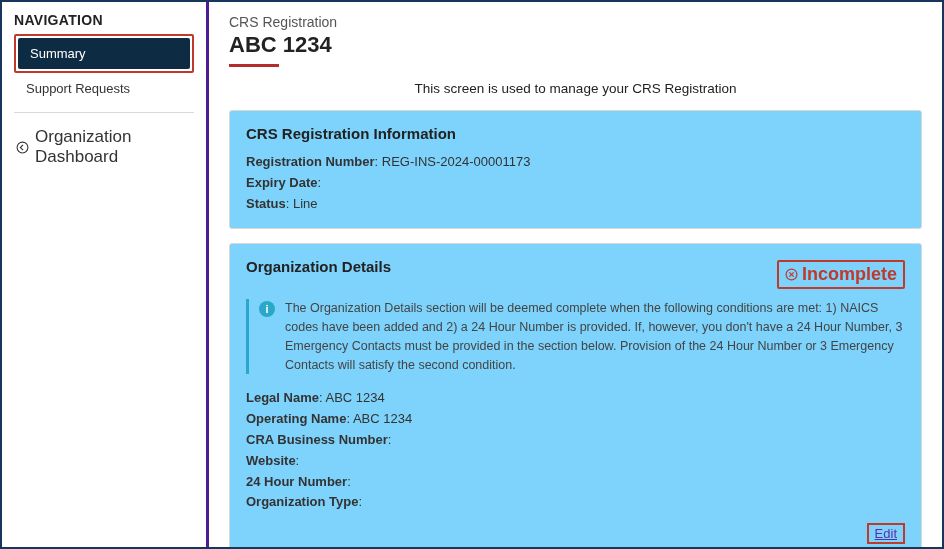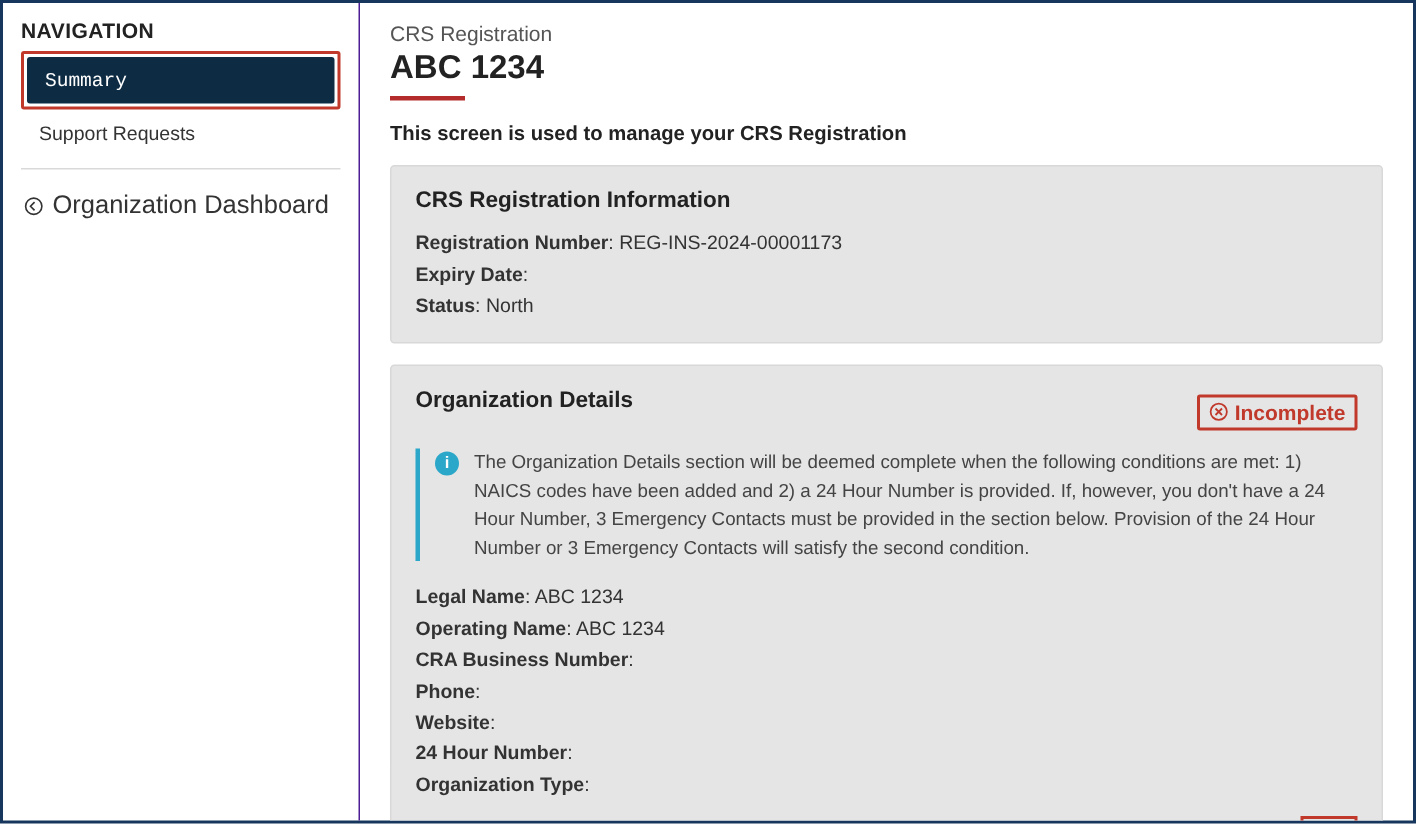--- a/index.html
+++ b/index.html
@@ -10,43 +10,42 @@
     background: #fff;
   }
   .frame {
     width: 944px;
     height: 549px;
     border: 2px solid #17365d;
     display: flex;
     position: relative;
   }
   .sidebar {
-    width: 238px;
+    width: 207px;
     padding: 10px 12px 12px 12px;
-    border-right: 1px solid #4c1d95;
+    border-right: 3px solid #4c1d95;
   }
   .nav-title {
     font-size: 14px;
     font-weight: 600;
     color: #222;
     letter-spacing: 0.3px;
     margin-bottom: 6px;
   }
   .nav-items {
     border: 2px solid #c0392b;
     padding: 2px;
     border-radius: 2px;
   }
   .nav-item {
     padding: 8px 12px;
     font-size: 13px;
     color: #333;
     cursor: pointer;
     border-radius: 2px;
-    font-family: Liberation Mono, monospace;
   }
   .nav-item.active {
     background: #0d2c44;
     color: #fff;
   }
   .nav-sub {
     padding: 8px 12px 10px 12px;
     font-size: 13px;
     color: #333;
     cursor: pointer;
@@ -82,31 +81,32 @@
     margin-top: 2px;
   }
   .title-underline {
     width: 50px;
     height: 3px;
     background: #b52c2c;
     margin-top: 6px;
     margin-bottom: 14px;
   }
   .screen-msg {
-    font-weight: 700;
+    text-align: center;
+    font-weight: 400;
     font-size: 13.5px;
     color: #222;
     margin-bottom: 14px;
   }
   .card {
     border: 1px solid #d8d8d8;
     border-radius: 3px;
     padding: 14px 16px;
     margin-bottom: 14px;
-    background: #e5e5e5;
+    background: #7dd3fc;
   }
   .card-title {
     font-size: 15px;
     font-weight: 700;
     color: #222;
     margin-bottom: 10px;
   }
   .kv { font-size: 13px; line-height: 1.6; color: #333; }
   .kv b { font-weight: 700; }
 
@@ -115,21 +115,21 @@
     justify-content: space-between;
     align-items: center;
     margin-bottom: 8px;
   }
   .status-pill {
     display: inline-flex;
     align-items: center;
     gap: 4px;
     color: #c0392b;
     font-weight: 600;
-    font-size: 14px;
+    font-size: 18px;
     border: 2px solid #c0392b;
     padding: 2px 6px;
     border-radius: 2px;
   }
   .info-row {
     display: flex;
     gap: 10px;
     border-left: 3px solid #2aa7c9;
     padding-left: 10px;
     margin-bottom: 14px;
@@ -200,21 +200,21 @@
 
     <section class="card">
       <div class="card-title">CRS Registration Information</div>
       <div class="kv">
         <b>Registration Number</b>: <span>REG-INS-2024-00001173</span>
       </div>
       <div class="kv">
         <b>Expiry Date</b>: <span></span>
       </div>
       <div class="kv">
-        <b>Status</b>: <span>North</span>
+        <b>Status</b>: <span>Line</span>
       </div>
     </section>
 
     <section class="card" style="padding-bottom:10px;">
       <div class="org-header">
         <div class="card-title" style="margin-bottom:16px">Organization Details</div>
         <span class="status-pill">
           <svg width="13" height="13" viewBox="0 0 24 24">
             <circle cx="12" cy="12" r="10" fill="none" stroke="#c0392b" stroke-width="2.2"></circle>
             <path d="M8 8 L16 16 M16 8 L8 16" stroke="#c0392b" stroke-width="2.2"></path>
@@ -224,21 +224,20 @@
       </div>
 
       <div class="info-row">
         <div class="info-icon">i</div>
         <div class="info-text">The Organization Details section will be deemed complete when the following conditions are met: 1) NAICS codes have been added and 2) a 24 Hour Number is provided. If, however, you don't have a 24 Hour Number, 3 Emergency Contacts must be provided in the section below. Provision of the 24 Hour Number or 3 Emergency Contacts will satisfy the second condition.</div>
       </div>
 
       <div class="kv"><b>Legal Name</b>: <span>ABC 1234</span></div>
       <div class="kv"><b>Operating Name</b>: <span>ABC 1234</span></div>
       <div class="kv"><b>CRA Business Number</b>: <span></span></div>
-      <div class="kv"><b>Phone</b>: <span></span></div>
       <div class="kv"><b>Website</b>: <span></span></div>
       <div class="kv"><b>24 Hour Number</b>: <span></span></div>
       <div class="kv"><b>Organization Type</b>: <span></span></div>
 
       <div class="edit-row">
         <a class="edit-link">Edit</a>
       </div>
     </section>
 
   </main>

